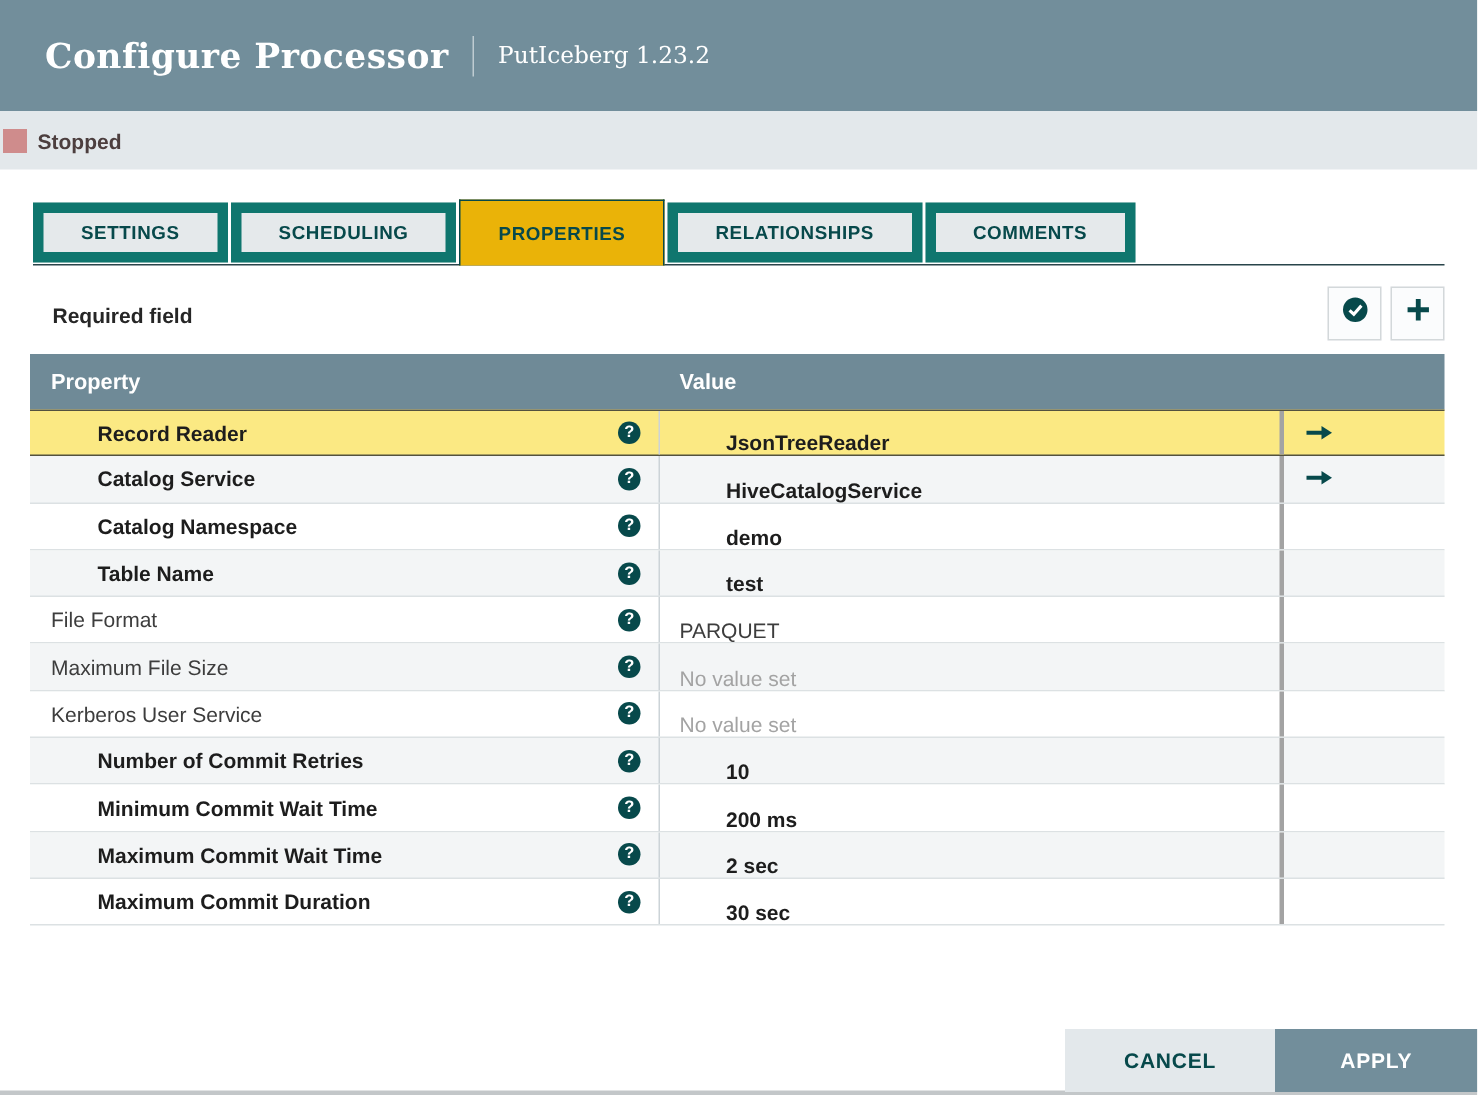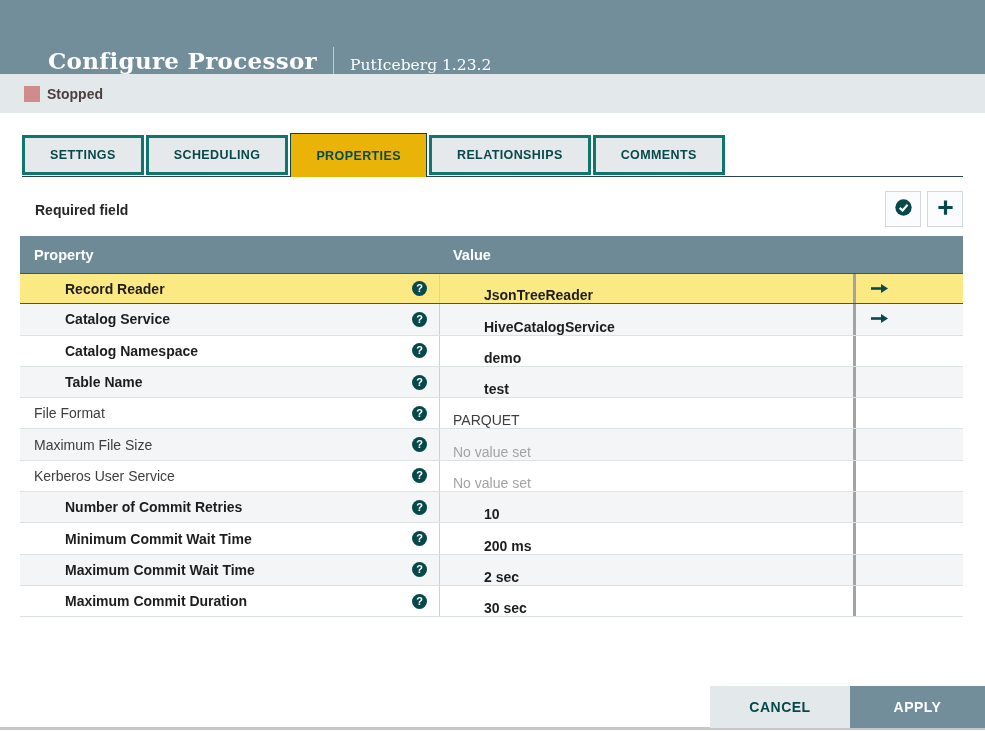--- a/index.html
+++ b/index.html
@@ -12,44 +12,44 @@
   }
   html,body{margin:0;padding:0;background:#fff;}
   .stage{
     position:relative;width:985px;height:731px;overflow:hidden;background:#fff;
     font-family:"Liberation Sans",sans-serif;
   }
 
   
   .dialog-header{
     position:absolute;left:0;top:0;width:100%;height:74px;
-    background:var(--header-bg);display:flex;align-items:flex-end;
-    padding-left:48px;box-sizing:border-box;color:#fff;
+    background:var(--header-bg);display:flex;align-items:center;
+    padding-left:30px;box-sizing:border-box;color:#fff;
   }
   .dialog-title{font-family:"DejaVu Serif",serif;font-weight:bold;font-size:23px;letter-spacing:.3px;}
   .title-sep{width:1px;height:27px;background:rgba(255,255,255,.55);margin:0 16px;}
   .dialog-subtitle{font-family:"DejaVu Serif",serif;font-size:15.5px;}
 
   
   .status-bar{
     position:absolute;left:0;top:74px;width:100%;height:39px;
     background:var(--status-bar-bg);display:flex;align-items:center;
-    padding-left:24px;box-sizing:border-box;
+    padding-left:2px;box-sizing:border-box;
   }
   .stopped-square{width:16px;height:16px;background:var(--stopped);margin-right:7px;}
   .status-label{font-weight:bold;font-size:14px;color:#4c3e3e;}
 
   
   .tab-strip{
     position:absolute;left:22px;top:135px;width:941px;height:41px;
     border-bottom:1px solid #29444a;display:flex;gap:2px;align-items:flex-start;
     box-sizing:content-box;
   }
   .tab{
-    height:40px;padding:0 25px;background:#e5e9eb;border:3px solid #0f766e;
+    height:40px;padding:0 25px;background:#e5e9eb;border:7px solid #0f766e;
     display:flex;align-items:center;justify-content:center;box-sizing:border-box;
     font-size:12.5px;font-weight:bold;letter-spacing:.4px;color:var(--accent);
     cursor:pointer;
   }
   .tab.active{
     background:#eab308;border:1px solid var(--accent);border-bottom:none;
     height:44px;margin-top:-2px;position:relative;z-index:2;
   }
 
   

